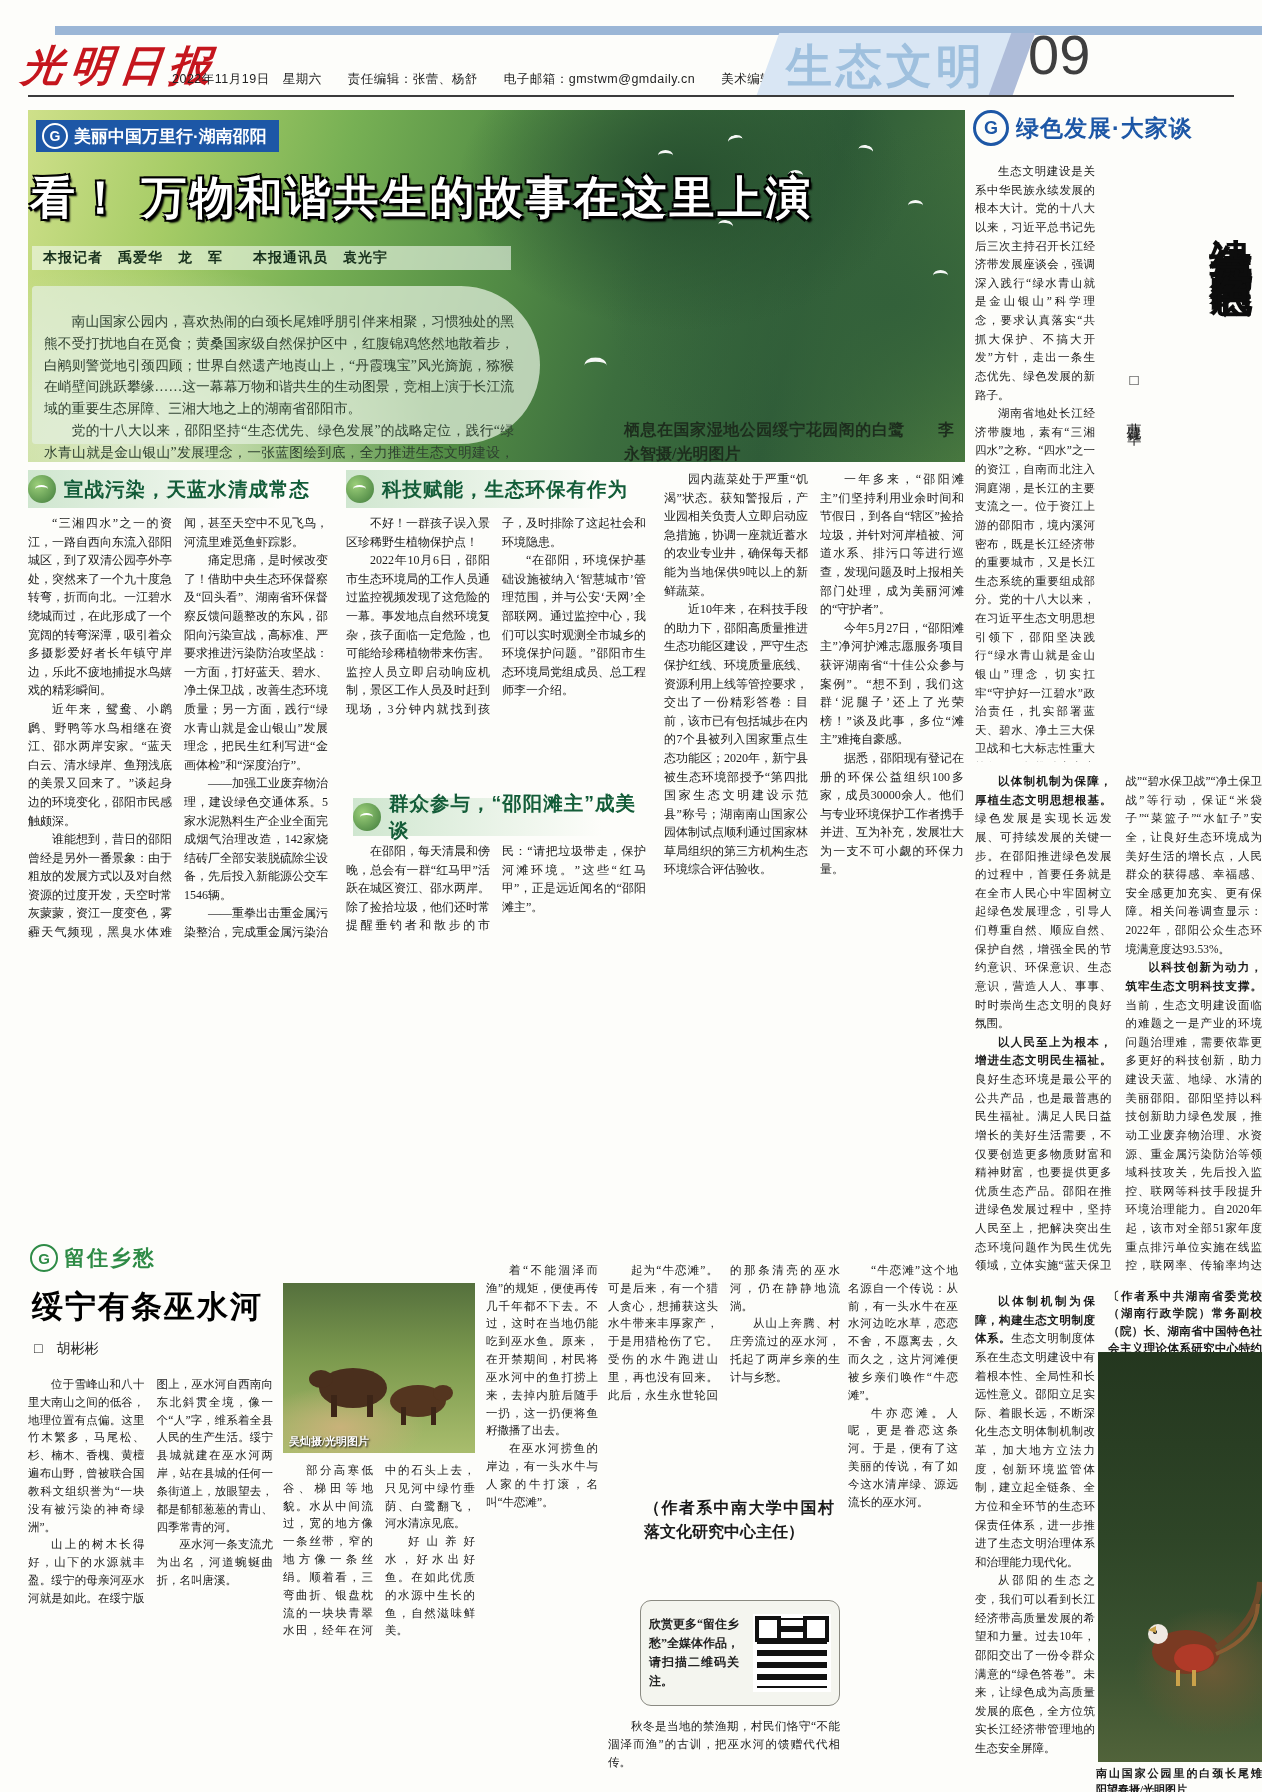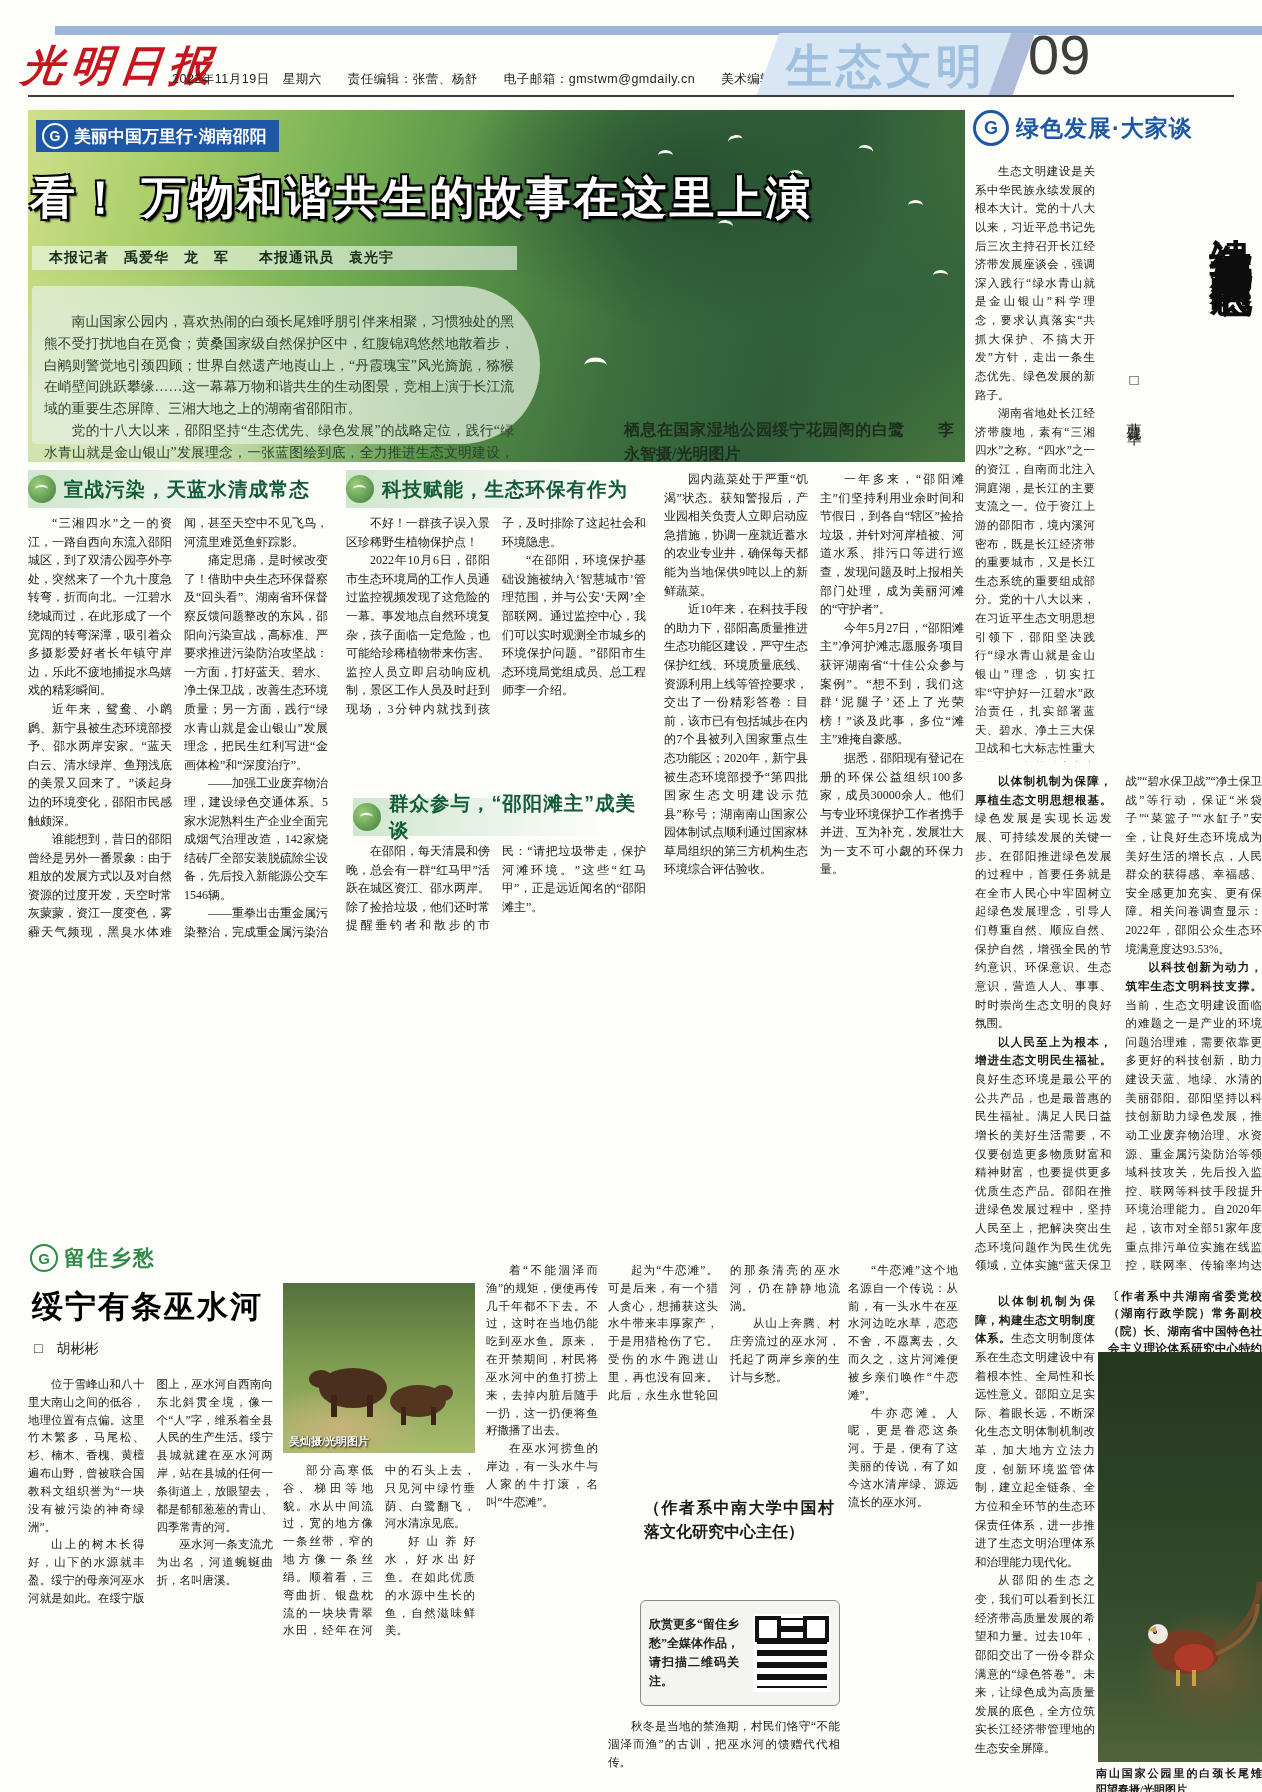--- a/index.html
+++ b/index.html
@@ -27,21 +27,21 @@
       radial-gradient(ellipse 300px 200px at 70% 20%, #27502f, rgba(39,80,47,0) 75%),
       radial-gradient(ellipse 380px 240px at 92% 55%, #33613a, rgba(51,97,58,0) 75%),
       linear-gradient(105deg,#cfe08a 0%,#a6cc66 16%,#77b054 32%,#558f46 48%,#3c6e3e 64%,#2f5c38 80%,#4a7a40 100%);}
   .kicker{position:absolute;left:8px;top:10px;height:32px;background:#1d57a6;display:flex;align-items:center;
           gap:6px;padding:0 12px 0 6px;color:#fff;font-family:"Liberation Sans",sans-serif;font-weight:bold;font-size:17px;}
   .kicker .glogo{width:22px;height:22px;border:2px solid #fff;color:#fff;font-size:14px;background:transparent;}
   .mainhead{position:absolute;left:2px;top:58px;width:935px;font-family:"Liberation Sans",sans-serif;
             font-weight:bold;font-size:45px;letter-spacing:3px;color:#fff;white-space:nowrap;
             text-shadow:2px 2px 0 #000,-2px -2px 0 #000,2px -2px 0 #000,-2px 2px 0 #000,3px 3px 2px #000;}
   .mainbyline{position:absolute;left:4px;top:136px;width:468px;height:24px;background:rgba(240,248,238,.62);
-              font-size:14px;font-weight:bold;color:#17301c;line-height:24px;padding-left:17px;letter-spacing:1px;}
+              font-size:14px;font-weight:bold;color:#17301c;line-height:24px;padding-left:11px;letter-spacing:1px;}
   .intropanel{position:absolute;left:4px;top:176px;width:508px;height:158px;background:rgba(226,239,221,.74);
               border-radius:4px 90px 90px 4px;padding:25px 26px 8px 12px;box-sizing:border-box;}
   .intropanel p{margin:0;text-indent:2em;font-size:13.8px;line-height:1.58;color:#2e4030;text-align:justify;}
   .photocap{position:absolute;left:596px;top:308px;width:330px;font-size:16px;font-weight:bold;color:#1d2d1d;
             text-align:justify;line-height:1.5;}
   .egret{position:absolute;width:15px;height:8px;border-top:3px solid #fff;border-radius:50%;opacity:.95;}
   
   .textzone{left:28px;top:470px;width:937px;height:480px;display:flex;gap:18px;}
   .mcol{width:300px;flex:0 0 auto;}
   .subhead{display:flex;align-items:center;gap:8px;height:38px;margin-bottom:6px;
@@ -79,21 +79,21 @@
   .ntext{font-size:11.5px;line-height:1.55;text-align:justify;overflow:hidden;}
   .ntext p{margin:0;text-indent:2em;}
   .two{column-count:2;column-gap:12px;}
   .cowphoto{left:283px;top:1283px;width:192px;height:170px;overflow:hidden;
     background:
       radial-gradient(ellipse 120px 60px at 30% 85%,#c9b27a,rgba(201,178,122,0) 70%),
       linear-gradient(180deg,#55703d 0%,#7c9a4e 45%,#a9bd6d 100%);}
   .cowcap{position:absolute;left:6px;bottom:4px;font-size:11px;font-weight:bold;color:#fff;text-shadow:1px 1px 2px #000;}
   .credit{font-weight:bold;font-size:16px;text-align:justify;line-height:1.5;}
   .qrbox{left:640px;top:1600px;width:200px;height:106px;background:#f4f5ef;border:1px solid #8a8a82;
-         border-radius:6px;display:flex;align-items:center;gap:14px;padding:8px;box-sizing:border-box;}
+         border-radius:11px;display:flex;align-items:center;gap:14px;padding:8px;box-sizing:border-box;}
   .qrtext{font-size:12px;font-weight:bold;line-height:1.6;text-align:justify;color:#222;flex:1;}
   .qr{width:78px;height:78px;flex:0 0 auto;background:
       repeating-linear-gradient(0deg,#111 0 6px,#fff 6px 12px),
       repeating-linear-gradient(90deg,#111 0 6px,rgba(255,255,255,.85) 6px 12px);
       outline:4px solid #fff;outline-offset:-4px;position:relative;}
   .qr:before,.qr:after{content:"";position:absolute;width:18px;height:18px;border:4px solid #111;background:#fff;}
   .qr:before{left:2px;top:2px;} .qr:after{right:2px;top:2px;}
   
   .sbheader{left:973px;top:110px;display:flex;align-items:center;gap:7px;}
   .sbheader .glogo{width:30px;height:30px;border:3px solid #1d57a6;color:#1d57a6;font-size:18px;}
@@ -148,21 +148,21 @@
 
   <div class="abs textzone">
     <div class="mcol">
       <div class="subhead">
         <span class="leaficon"></span>
         <b>宣战污染，天蓝水清成常态</b>
       </div>
       <div class="btext" style="height:436px;">
 
       <p>“三湘四水”之一的资江，一路自西向东流入邵阳城区，到了双清公园亭外亭处，突然来了一个九十度急转弯，折而向北。一江碧水绕城而过，在此形成了一个宽阔的转弯深潭，吸引着众多摄影爱好者长年镇守岸边，乐此不疲地捕捉水鸟嬉戏的精彩瞬间。</p>
-          <p>近年来，鸳鸯、小䴙䴘、新宁县被生态环境部授予、邵水两岸安家。“蓝天白云、清水绿岸、鱼翔浅底的美景又回来了。”谈起身边的环境变化，邵阳市民感触颇深。</p>
+          <p>近年来，鸳鸯、小䴙䴘、野鸭等水鸟相继在资江、邵水两岸安家。“蓝天白云、清水绿岸、鱼翔浅底的美景又回来了。”谈起身边的环境变化，邵阳市民感触颇深。</p>
           <p>谁能想到，昔日的邵阳曾经是另外一番景象：由于粗放的发展方式以及对自然资源的过度开发，天空时常灰蒙蒙，资江一度变色，雾霾天气频现，黑臭水体难闻，甚至天空中不见飞鸟，河流里难觅鱼虾踪影。</p>
           <p>痛定思痛，是时候改变了！借助中央生态环保督察及“回头看”、湖南省环保督察反馈问题整改的东风，邵阳向污染宣战，高标准、严要求推进污染防治攻坚战：一方面，打好蓝天、碧水、净土保卫战，改善生态环境质量；另一方面，践行“绿水青山就是金山银山”发展理念，把民生红利写进“金画体检”和“深度治疗”。</p>
           <p>——加强工业废弃物治理，建设绿色交通体系。5家水泥熟料生产企业全面完成烟气治理改造，142家烧结砖厂全部安装脱硫除尘设备，先后投入新能源公交车1546辆。</p>
           <p>——重拳出击重金属污染整治，完成重金属污染治理项目15个，解决历史遗留问题13个，完成重金属污染场地修复36个。</p>
         </div>
     </div>
     <div class="mcol">
       <div class="subhead">
         <span class="leaficon"></span>
         <b>科技赋能，生态环保有作为</b>

